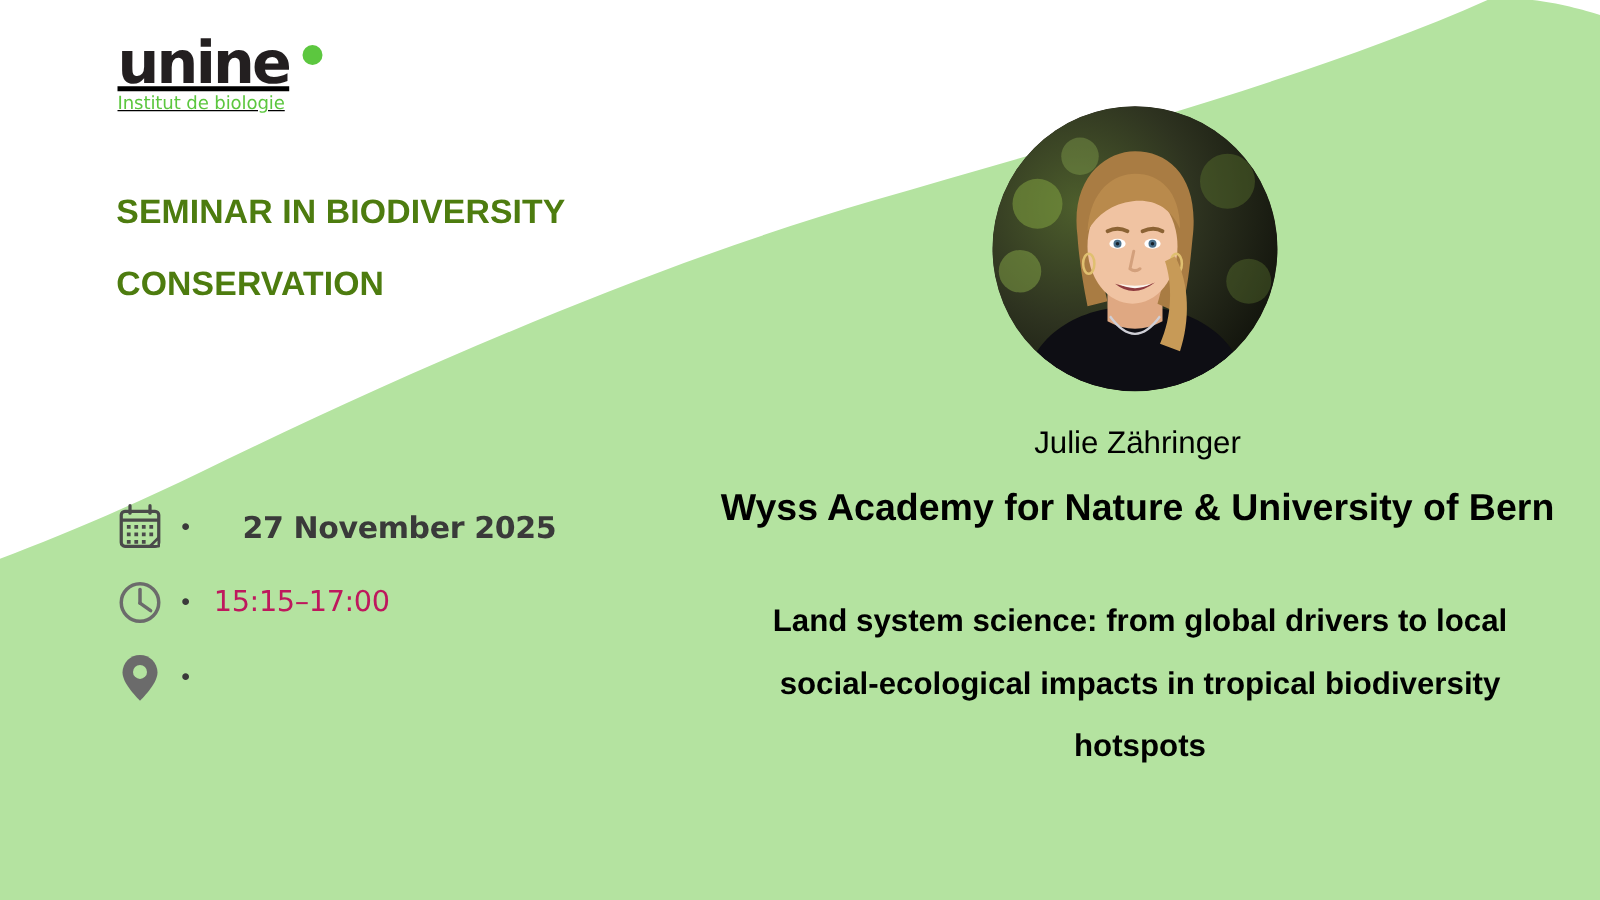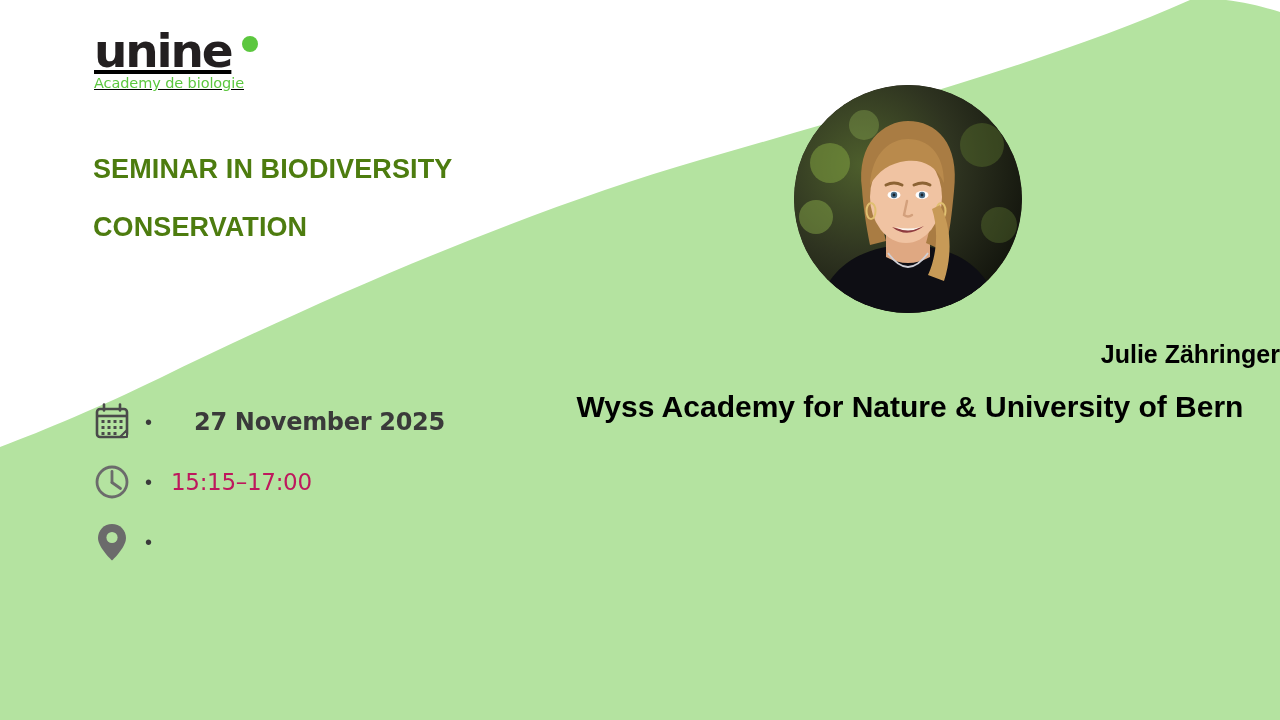--- a/index.html
+++ b/index.html
@@ -159,24 +159,23 @@
     position: absolute;
     left: 540px;
     top: 333px;
     width: 740px;
     z-index: 5;
     text-align: center;
   }
   #speaker-name {
     font-family: "Liberation Sans", sans-serif;
     font-size: 25px;
-    font-weight: bold;
+    font-weight: normal;
     color: #000000;
     line-height: 42px;
-    text-align: right;
   }
   #speaker-affil {
     font-family: "Liberation Sans", sans-serif;
     font-size: 30px;
     font-weight: bold;
     color: #000000;
     line-height: 42px;
     margin-top: 11px;
   }
   #talk-title {
@@ -206,21 +205,21 @@
              C 100 407, 45 430, 0 447
              L 0 720
              L 1280 720 Z" fill="#b4e3a0"></path>
   </svg>
 
   <div id="logo">
     <div id="logo-wordmark-wrap">
       <span id="logo-wordmark">unine</span>
       <span id="logo-dot"></span>
     </div>
-    <div id="logo-line-inst">Academy de biologie</div>
+    <div id="logo-line-inst">Institut de biologie</div>
   </div>
 
   <div id="seminar-title">
     <div class="tline">SEMINAR IN BIODIVERSITY</div>
     <div class="tline">CONSERVATION</div>
   </div>
 
   <div id="details">
 
     <div class="detail-row">
@@ -333,15 +332,20 @@
 
         <path d="M 146 120 C 158 142, 158 172, 150 196 L 134 190
                  C 144 168, 144 142, 138 124 Z" fill="#c79a57"></path>
       </g>
     </svg>
   </div>
 
   <div id="speaker-block">
     <div id="speaker-name">Julie Zähringer</div>
     <div id="speaker-affil">Wyss Academy for Nature &amp; University of Bern</div>
+    <div id="talk-title">
+      <div class="tl">Land system science: from global drivers to local</div>
+      <div class="tl">social-ecological impacts in tropical biodiversity</div>
+      <div class="tl">hotspots</div>
+    </div>
   </div>
 
 </div>
 
 </body></html>

